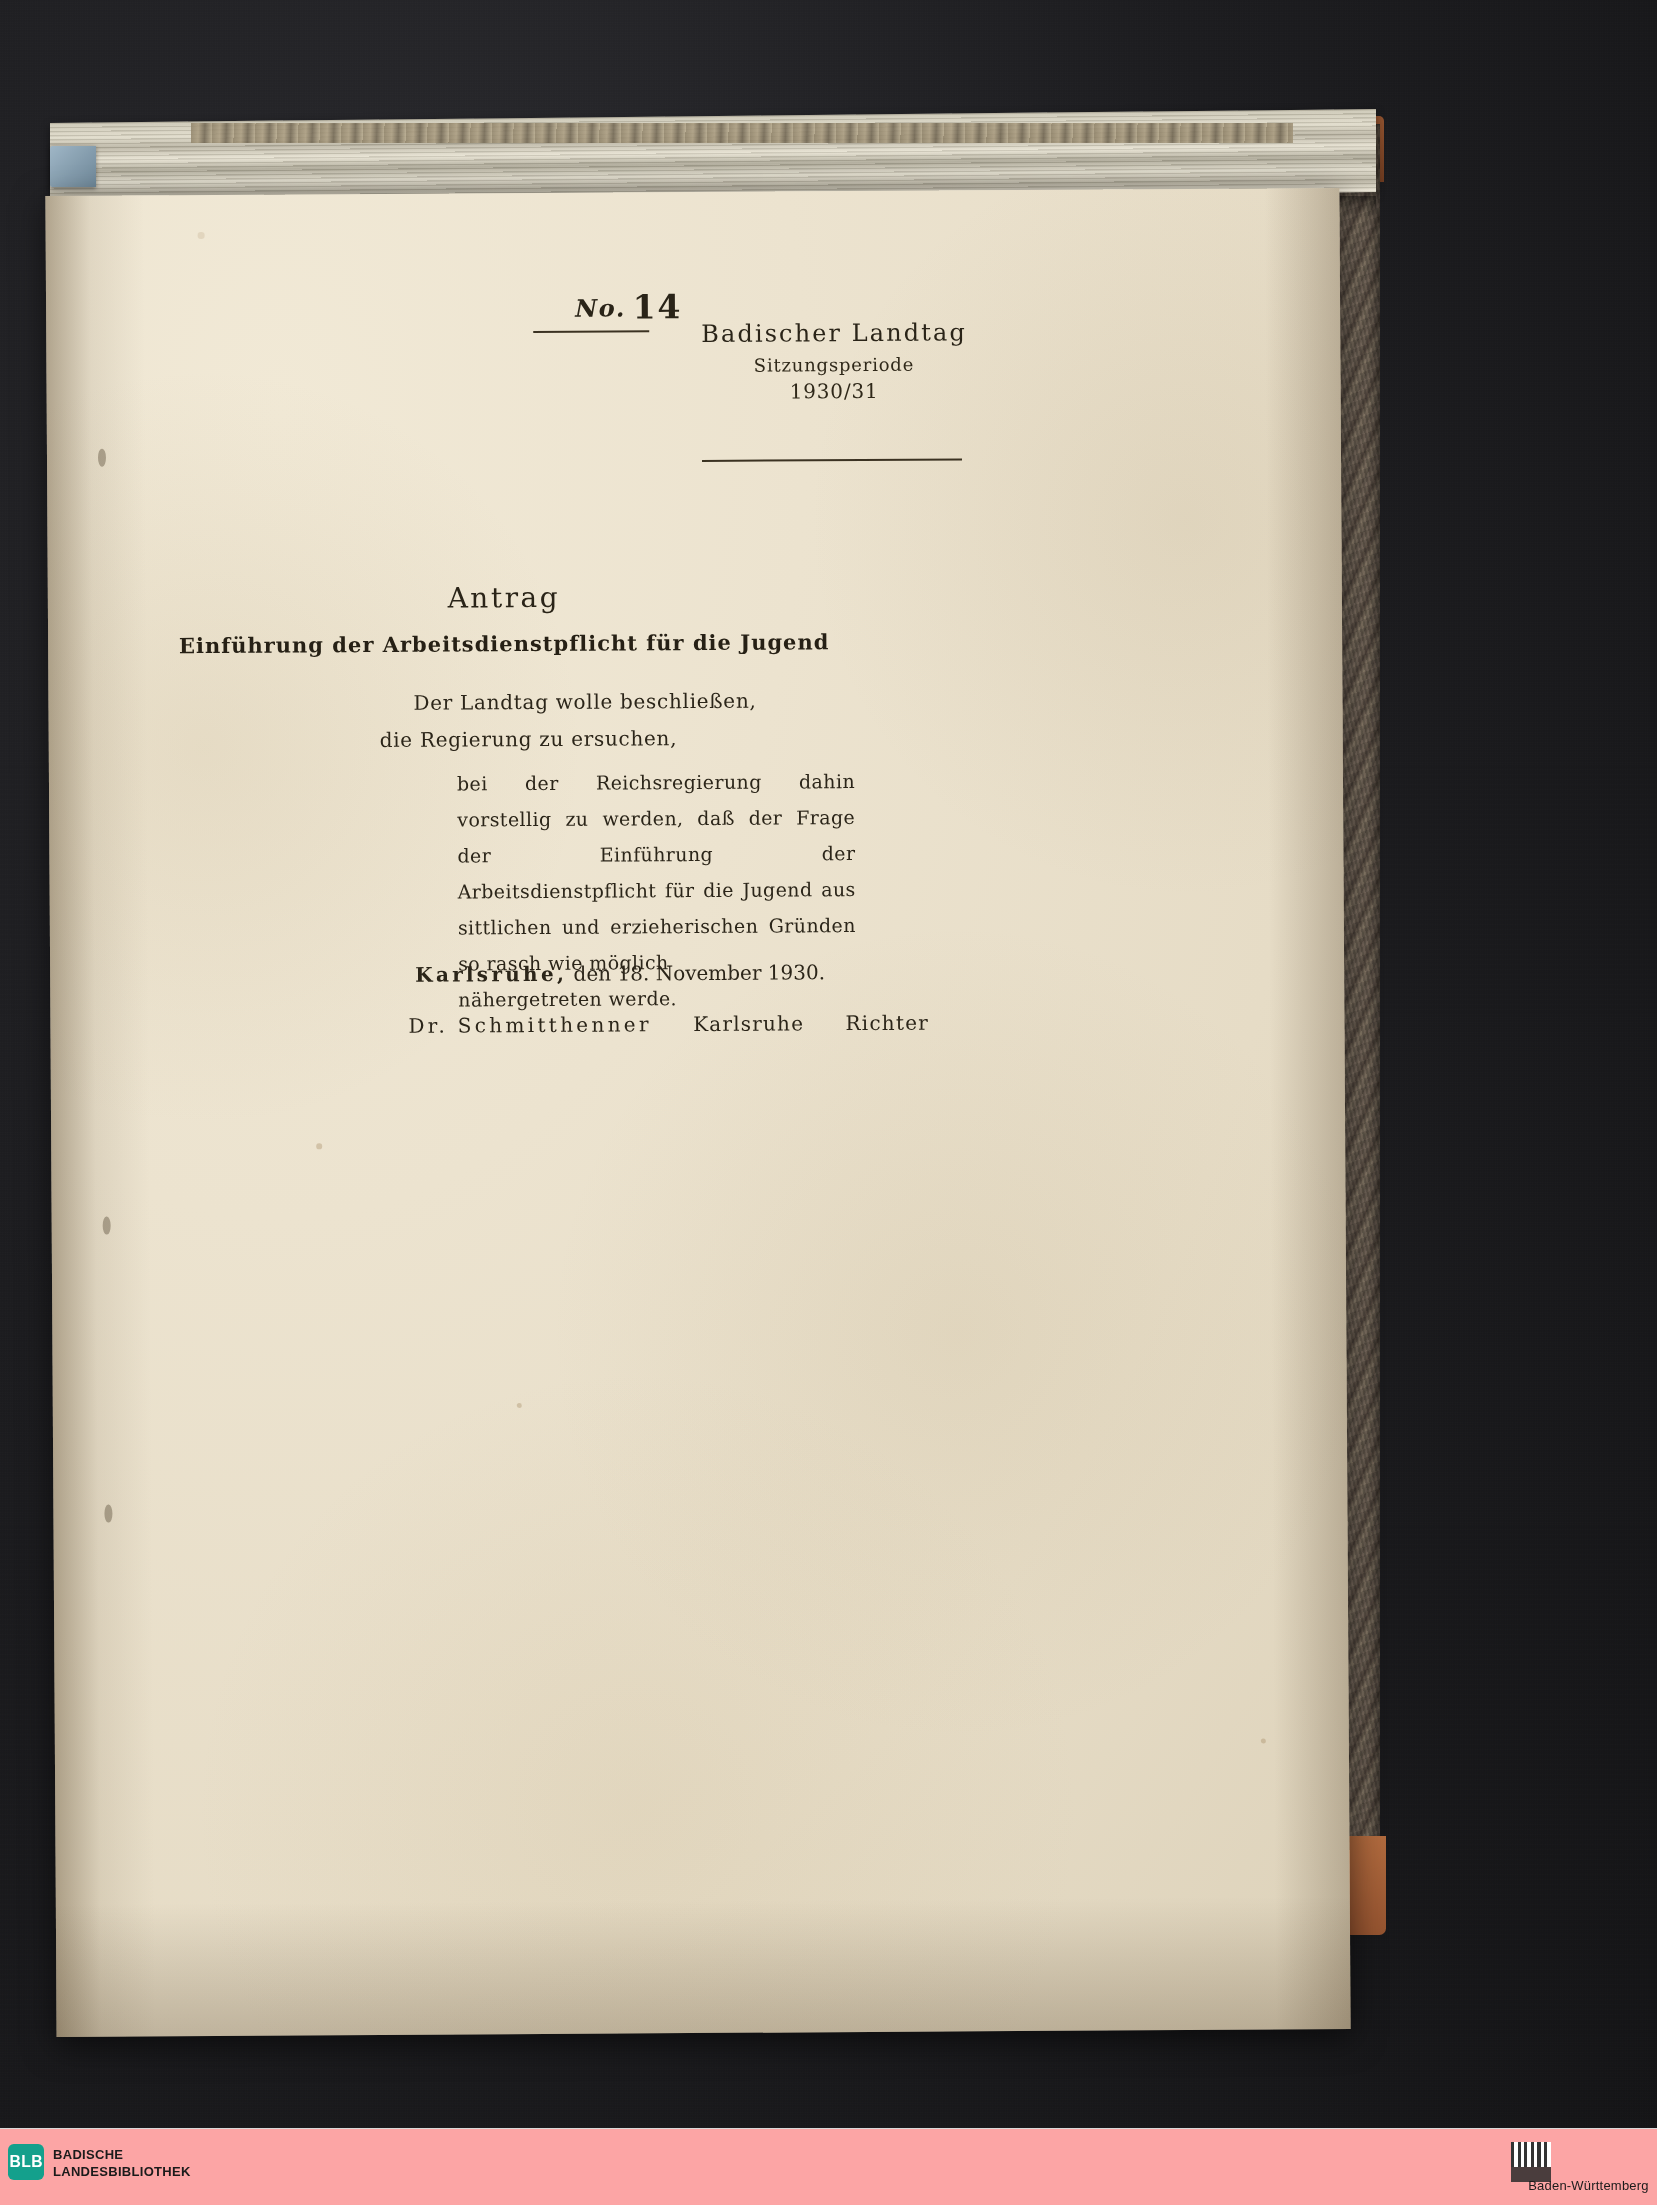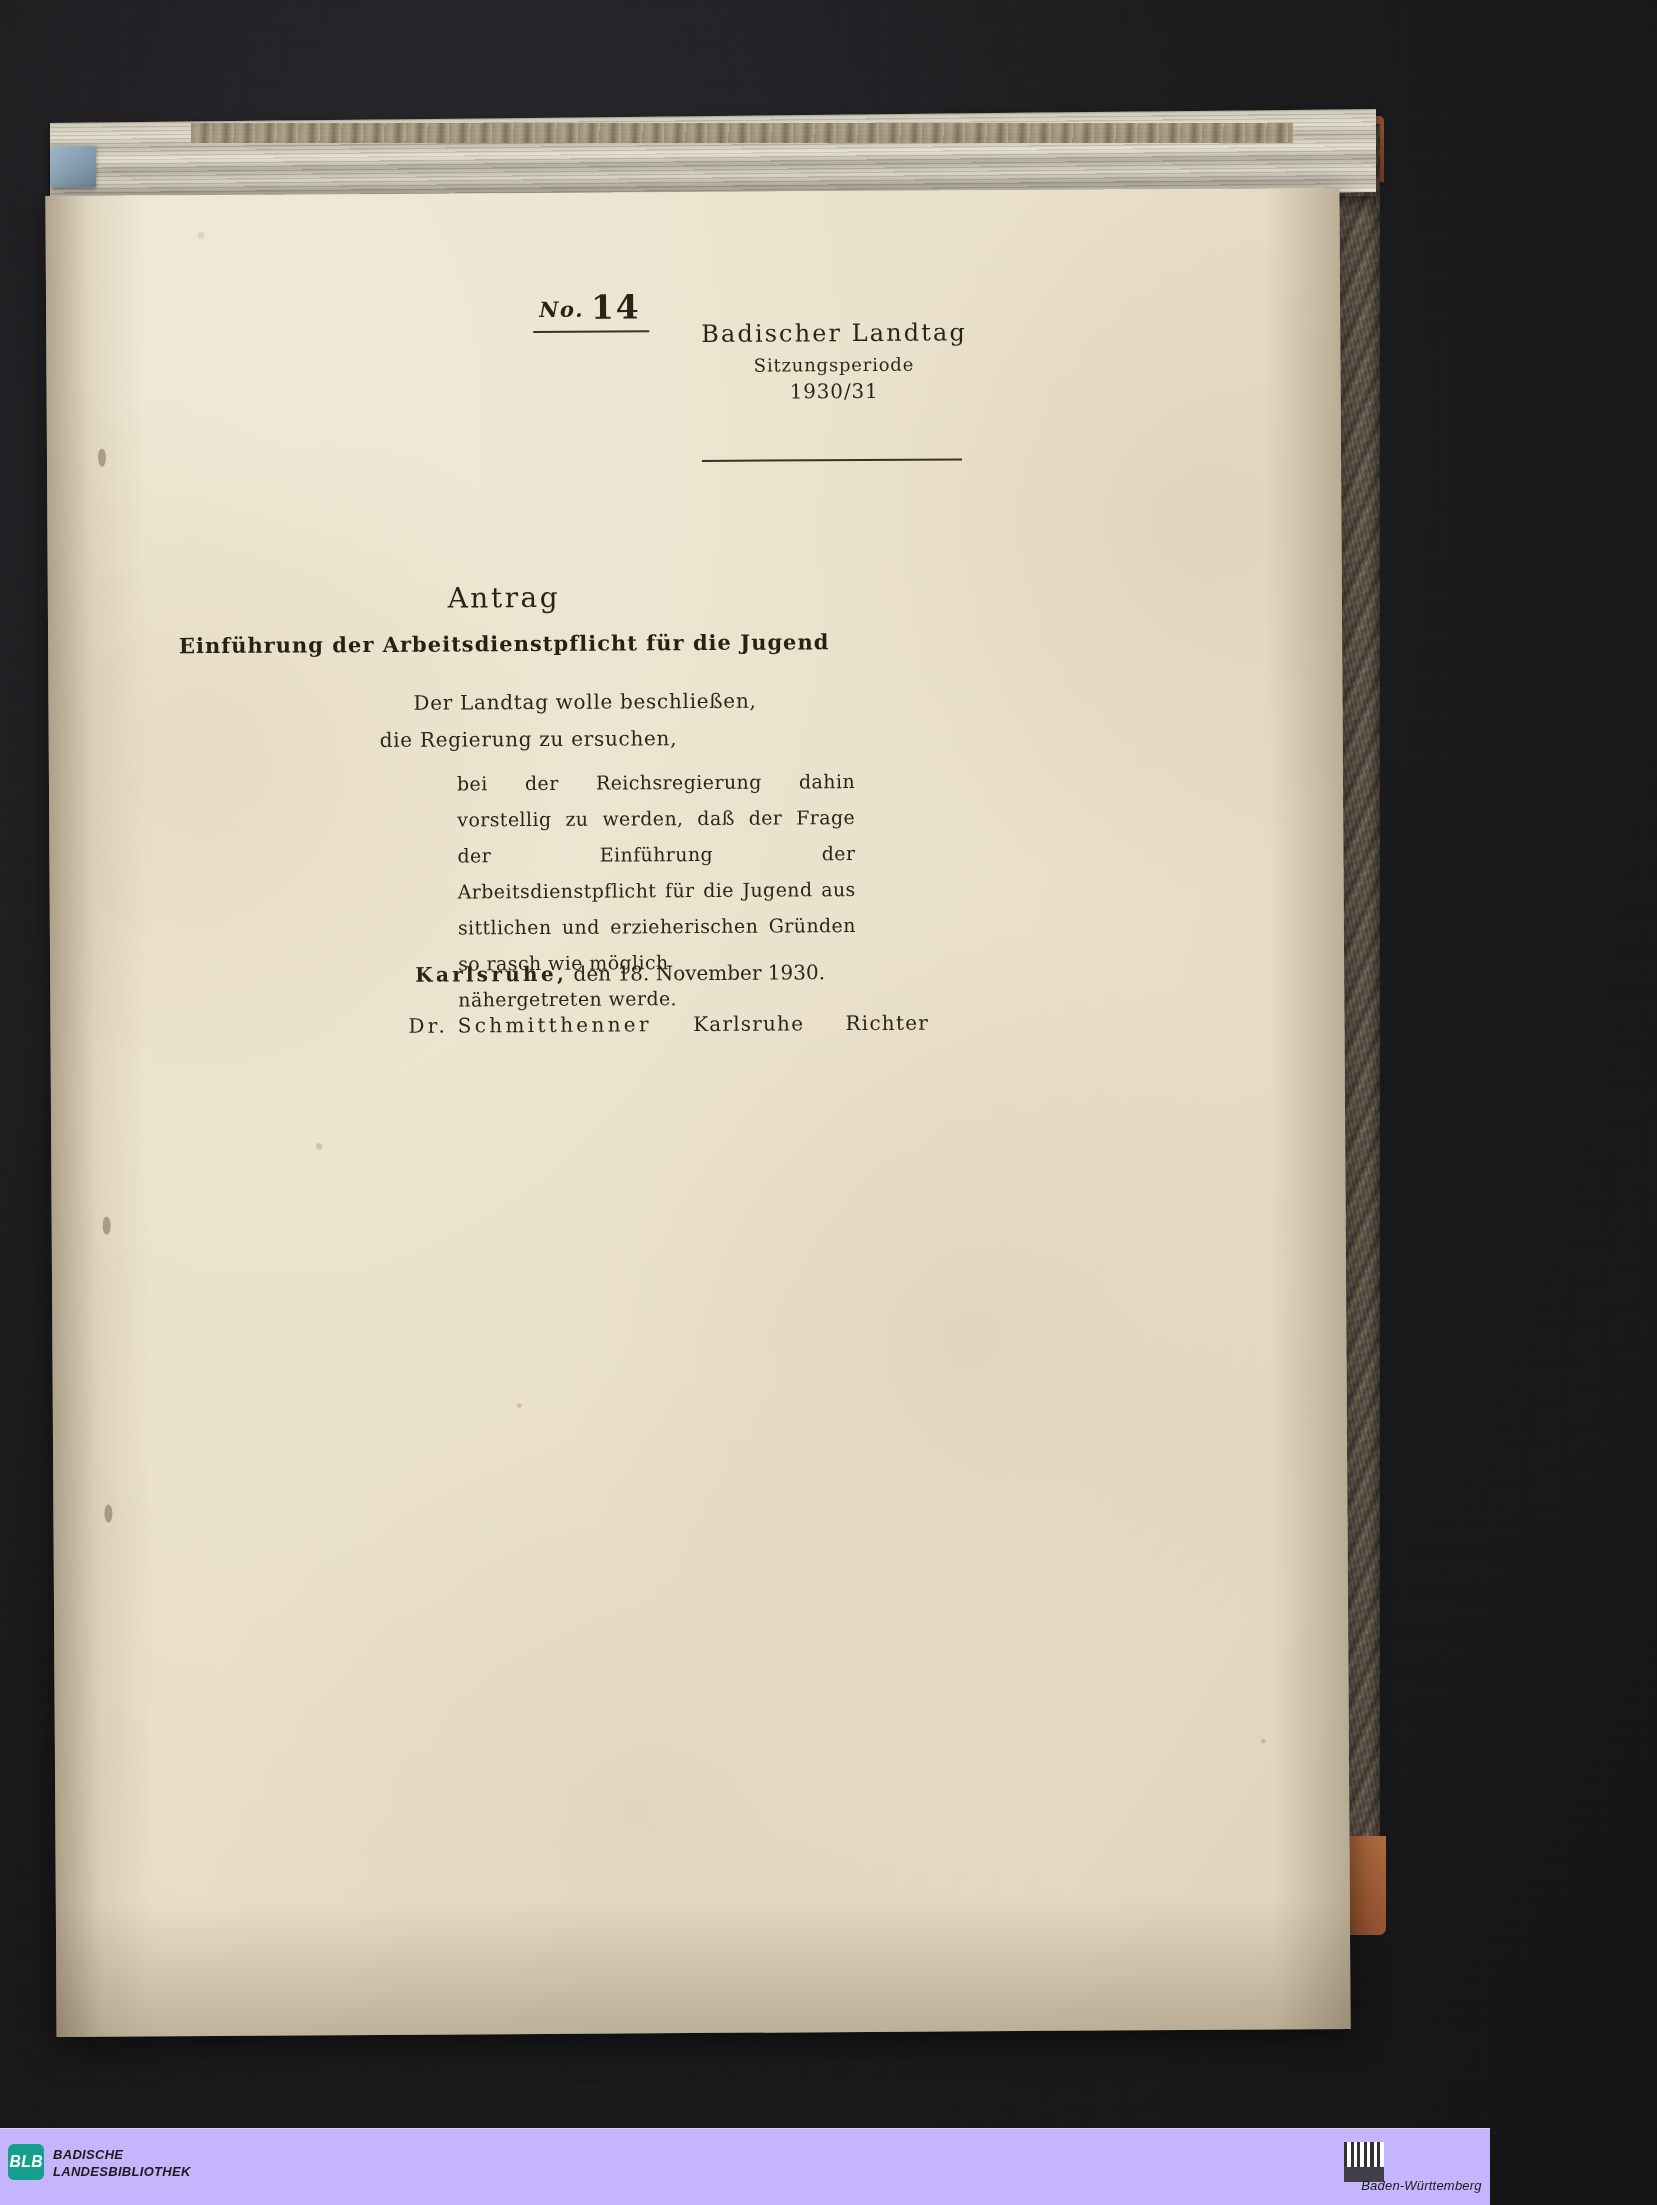--- a/index.html
+++ b/index.html
@@ -199,24 +199,25 @@
     font-family: "DejaVu Serif", serif;
   }
   .doc-number {
     left: 493px;
     top: 95px;
     font-size: 33px;
     font-weight: 700;
     letter-spacing: 1.7px;
   }
   .doc-number .no-abbr {
-    font-size: 21px;
+    font-size: 24px;
     font-style: italic;
     vertical-align: 2.5px;
     margin-right: 6.6px;
+    margin-left: 36px;
   }
   .doc-number-rule {
     position: absolute;
     left: 487px;
     top: 138px;
     width: 116px;
     height: 1.7px;
     background: #3b3222;
   }
 
@@ -320,25 +321,24 @@
   }
   .signatures .sig-1 { letter-spacing: 3.3px; }
   .signatures .sig-2 { letter-spacing: 1.2px; margin-left: 35px; }
   .signatures .sig-3 { letter-spacing: 1.2px; margin-left: 35px; }
 
   
   .footer-bar {
     position: absolute;
     left: 0;
     bottom: 0;
-    width: 1490px;
+    width: 1657px;
     height: 76px;
-    background: #c4b5fd;
+    background: #fca5a5;
     border-top: 0.8px solid #d8d8d8;
-    font-style: italic;
   }
   .blb-logo {
     position: absolute;
     left: 8.3px;
     top: 15px;
     width: 36px;
     height: 36px;
     background: #14a08c;
     border-radius: 5.8px;
     color: #ffffff;

